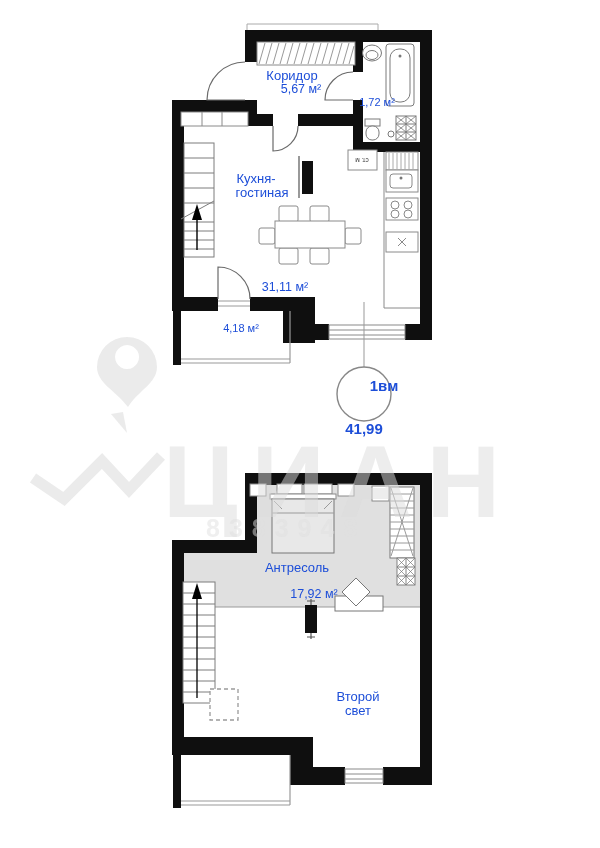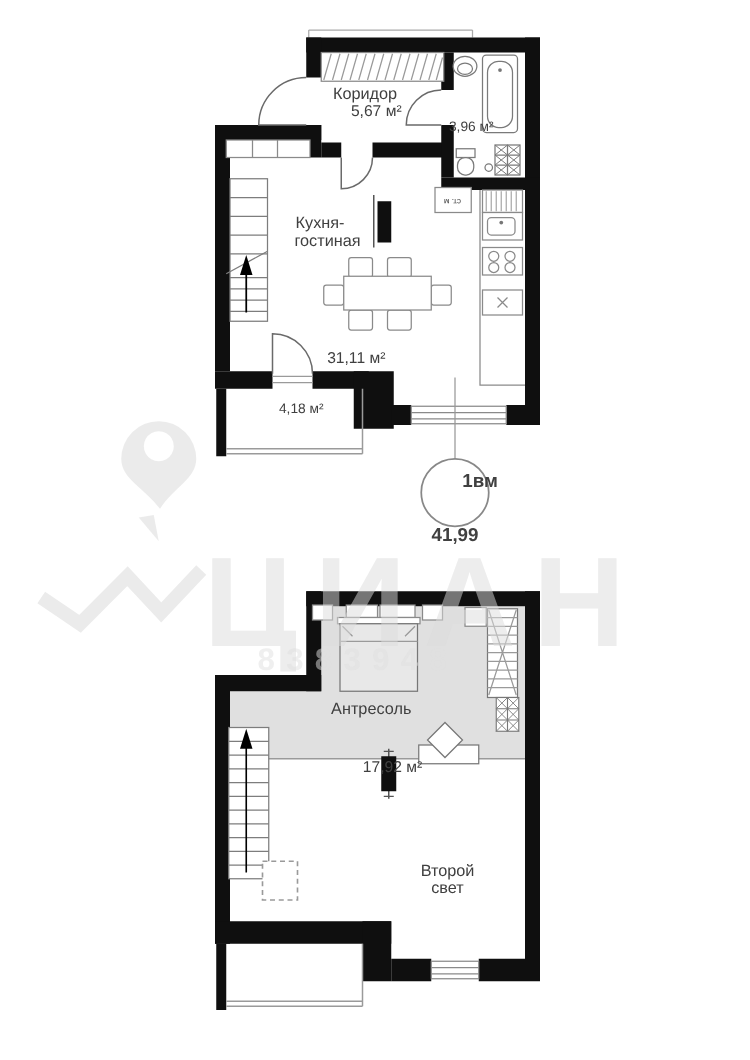--- a/index.html
+++ b/index.html
@@ -1,20 +1,20 @@
 <!DOCTYPE html>
 <html><head>
 <meta charset="utf-8">
 <style>
   html,body{margin:0;padding:0;background:#fff;}
   .canvas{position:relative;width:600px;height:848px;background:#ffffff;overflow:hidden;
           font-family:"Liberation Sans",sans-serif;}
   svg{position:absolute;left:0;top:0;}
   .lbl{position:absolute;transform:translate(-50%,-50%);white-space:nowrap;
-       color:#404040;font-size:13px;line-height:1;}
+       color:#1d4ed8;font-size:13px;line-height:1;}
   .lbl.sm{font-size:11px;}
   .lbl.md{font-size:12.5px;}
   .lbl.tiny{font-size:6.5px;transform:translate(-50%,-50%) rotate(180deg);color:#444;}
   .lbl.bold{font-weight:bold;font-size:15px;}
   .wm-brand{position:absolute;left:163px;top:403px;font-weight:bold;font-size:102px;
             letter-spacing:14px;line-height:1;color:rgba(219,219,219,0.5);pointer-events:none;margin-top:28px;}
   .wm-number{position:absolute;left:206px;top:516px;font-weight:bold;font-size:25px;
              letter-spacing:9px;line-height:1;color:rgba(223,223,223,0.5);pointer-events:none;}
 </style>
 </head>
@@ -211,35 +211,35 @@
       <path fill-rule="evenodd" d="M128,407 C115,390 97,383 97,367 A30,30 0 1 1 157,367 C157,383 139,390 128,407 Z
                M127,345 a12,12 0 1 0 0.1,0 Z" fill="#dbdbdb"></path>
       <polygon points="111,414 127,433 123,412" fill="#dbdbdb"></polygon>
       <polyline points="33,478 64,499 102,461 129,490 161,456" fill="none" stroke-width="11" stroke="#dbdbdb"></polyline>
     </g>
   </svg>
 
   <div class="lbl" style="left:292px;top:75px;">Коридор</div>
   <div class="lbl md" style="left:301px;top:89px;">5,67 м²</div>
 
-  <div class="lbl sm" style="left:377px;top:102px;">3,96 м²</div>
+  <div class="lbl sm" style="left:377px;top:102px;">1,72 м²</div>
 
   <div class="lbl" style="left:256px;top:178px;">Кухня-</div>
   <div class="lbl" style="left:262px;top:192px;">гостиная</div>
   <div class="lbl md" style="left:285px;top:287px;">31,11 м²</div>
 
   <div class="lbl sm" style="left:241px;top:328px;">4,18 м²</div>
 
   <div class="lbl tiny" style="left:362px;top:160px;">ст. м</div>
 
   <div class="lbl bold" style="left:364px;top:385px;margin-left:20px;">1вм</div>
   <div class="lbl bold" style="left:364px;top:428px;">41,99</div>
 
   <div class="lbl" style="left:297px;top:567px;">Антресоль</div>
-  <div class="lbl md" style="left:314px;top:594px;margin-top:20px;">17,92 м²</div>
+  <div class="lbl md" style="left:314px;top:594px;">17,92 м²</div>
 
   <div class="lbl" style="left:358px;top:696px;">Второй</div>
   <div class="lbl" style="left:358px;top:710px;text-align:right;">свет</div>
 
   <div class="wm-brand">ЦИАН</div>
   <div class="wm-number">8383948</div>
 
 </div>
 
 </body></html>

